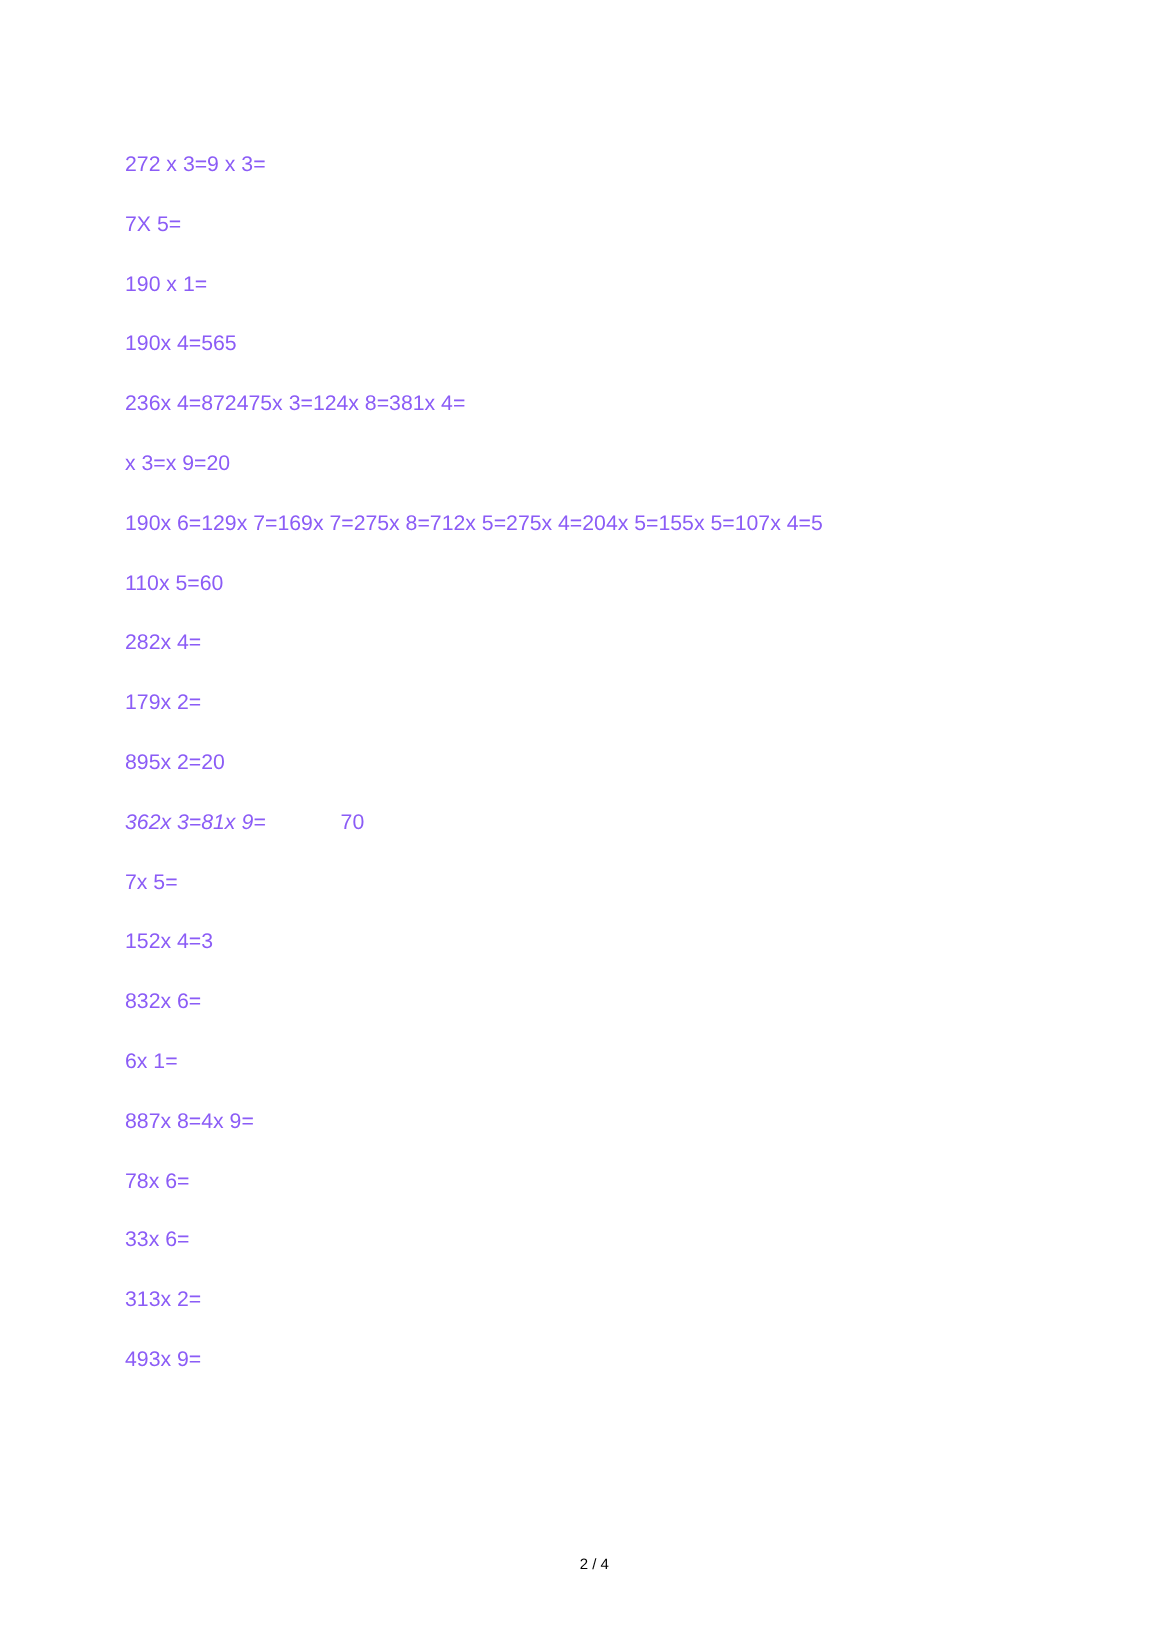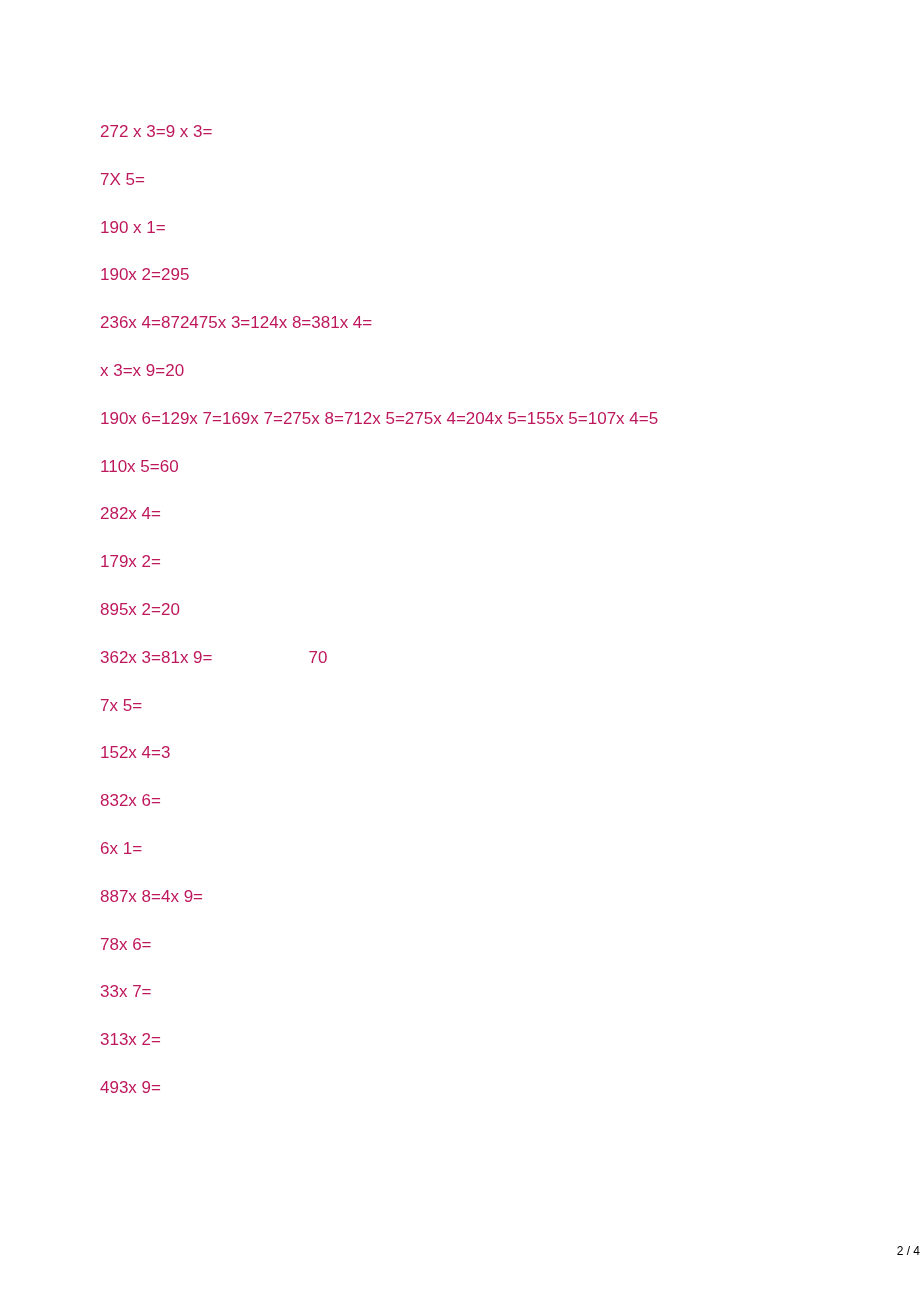--- a/index.html
+++ b/index.html
@@ -10,66 +10,67 @@
     body {
       background: #fff;
       font-family: Arial, sans-serif;
       width: 920px;
       height: 1303px;
       position: relative;
       padding: 120px 100px 0 100px;
     }
     .line {
       font-size: 17px;
-      color: #be185d;
+      color: #8b5cf6;
       line-height: 1.4;
       margin-bottom: 24px;
     }
     .line-spaced {
       display: flex;
     }
     .seg1 {
       display: inline-block;
+      font-style: italic;
     }
     .seg2 {
       display: inline-block;
-      margin-left: 96px;
+      margin-left: 60px;
     }
     .footer {
       position: absolute;
       bottom: 45px;
       left: 0;
       right: 0;
-      text-align: right;
+      text-align: center;
       font-size: 12px;
       color: #000;
       padding-left: 31px;
     }
   </style>
 </head>
 <body>
 
 <div class="line">272 x 3=9 x 3=</div>
 <div class="line">7X 5=</div>
 <div class="line">190 x 1=</div>
-<div class="line">190x 2=295</div>
+<div class="line">190x 4=565</div>
 <div class="line">236x 4=872475x 3=124x 8=381x 4=</div>
 <div class="line">x 3=x 9=20</div>
 <div class="line">190x 6=129x 7=169x 7=275x 8=712x 5=275x 4=204x 5=155x 5=107x 4=5</div>
 <div class="line">110x 5=60</div>
 <div class="line">282x 4=</div>
 <div class="line">179x 2=</div>
 <div class="line">895x 2=20</div>
 <div class="line line-spaced">
   <span class="seg1">362x 3=81x 9=</span>
   <span class="seg2">70</span>
 </div>
 <div class="line">7x 5=</div>
 <div class="line">152x 4=3</div>
 <div class="line">832x 6=</div>
 <div class="line">6x 1=</div>
 <div class="line">887x 8=4x 9=</div>
 <div class="line">78x 6=</div>
-<div class="line">33x 7=</div>
+<div class="line">33x 6=</div>
 <div class="line">313x 2=</div>
 <div class="line">493x 9=</div>
 
 <div class="footer">2 / 4</div>
 
 </body></html>

